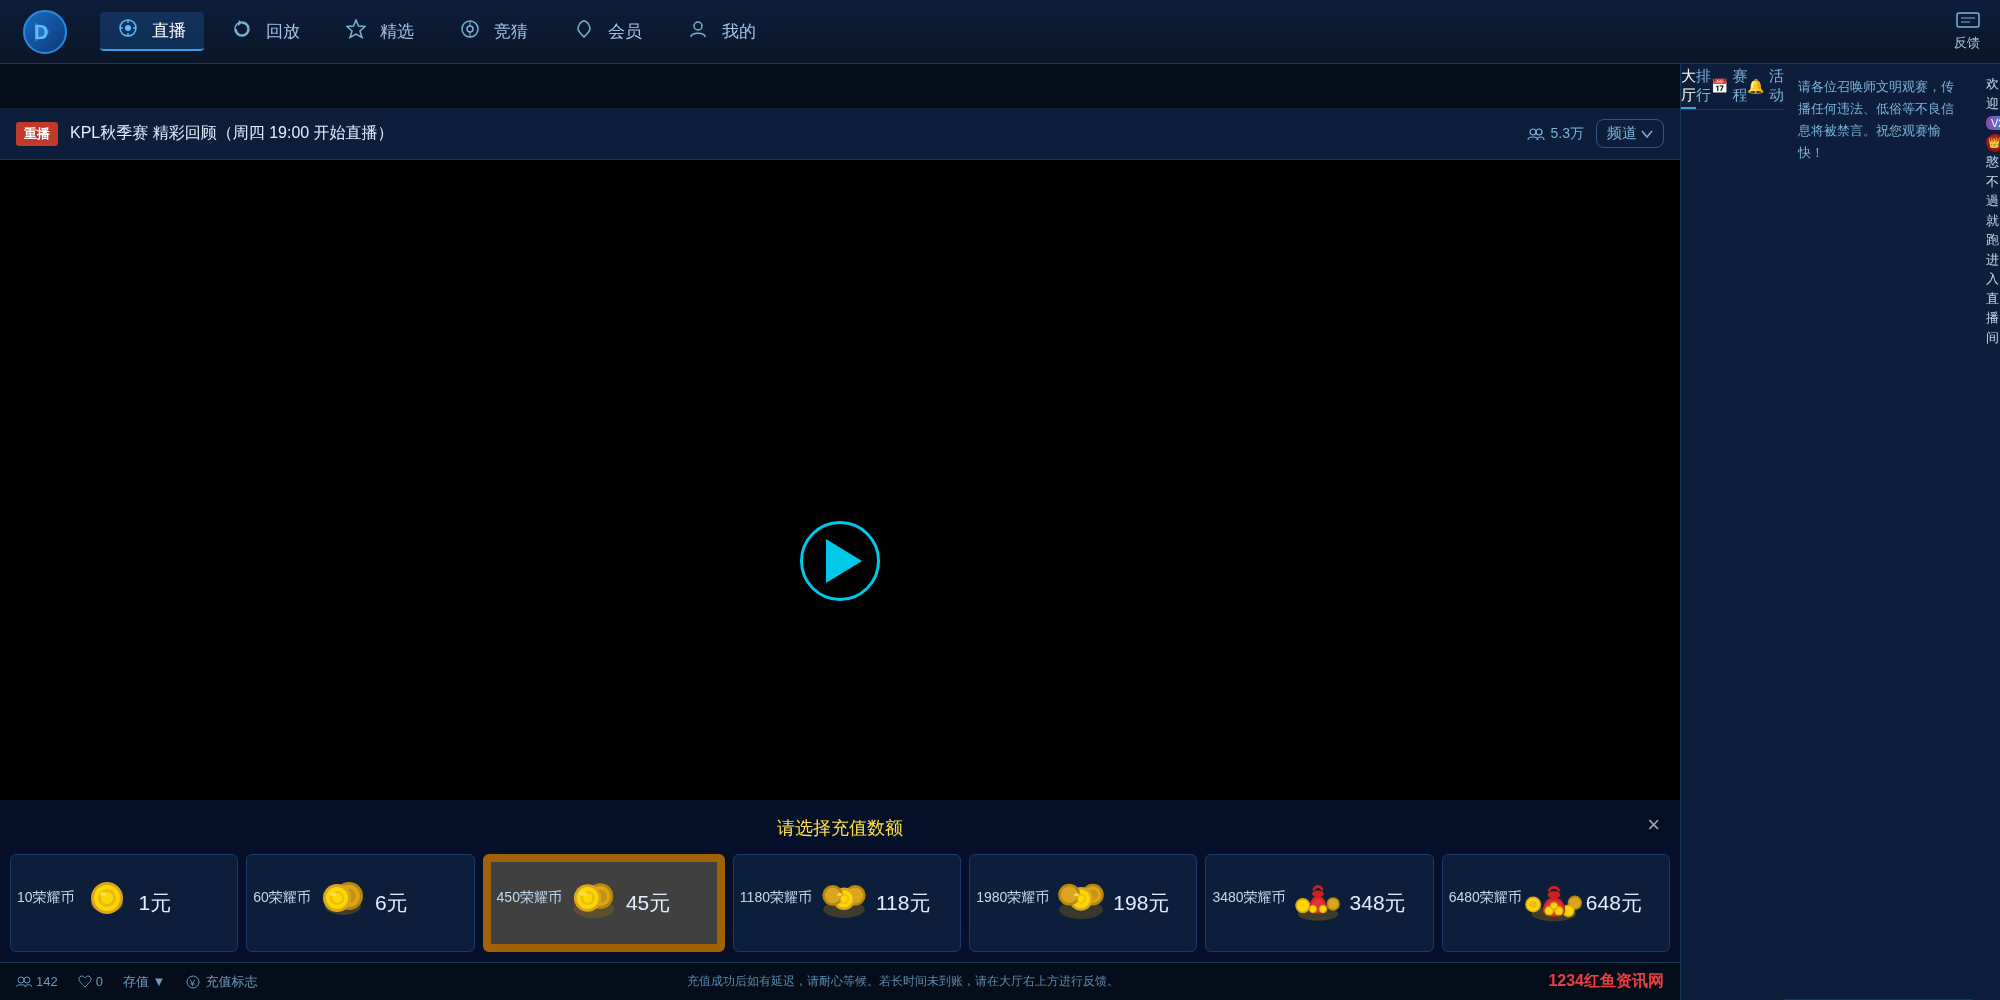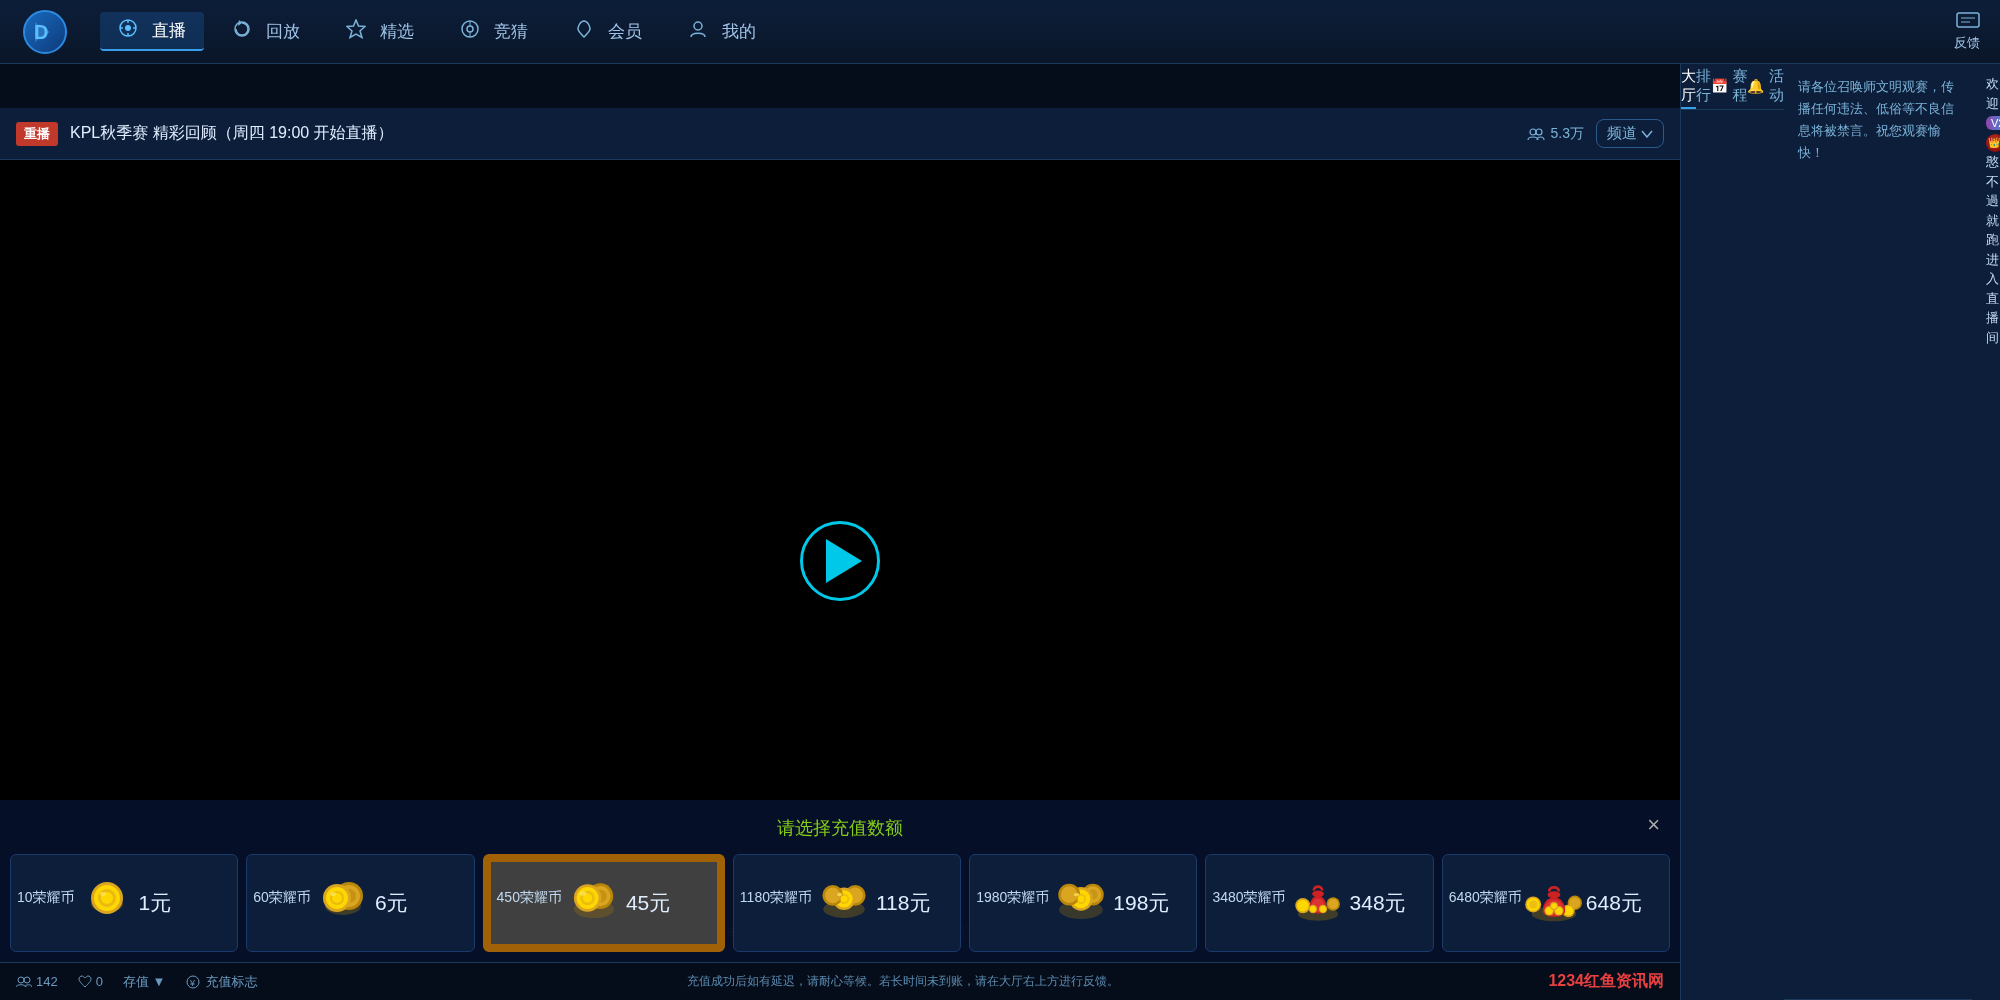--- a/index.html
+++ b/index.html
@@ -187,21 +187,21 @@
       bottom: 0;
       left: 0;
       right: 0;
       background: rgba(5, 15, 40, 0.97);
       padding: 16px 10px 10px;
       z-index: 10;
     }
     .charge-title {
       text-align: center;
       font-size: 18px;
-      color: #84cc16;
+      color: #fde047;
       margin-bottom: 14px;
     }
     .charge-close {
       position: absolute;
       top: 12px;
       right: 20px;
       font-size: 22px;
       color: #aaa;
       cursor: pointer;
     }

